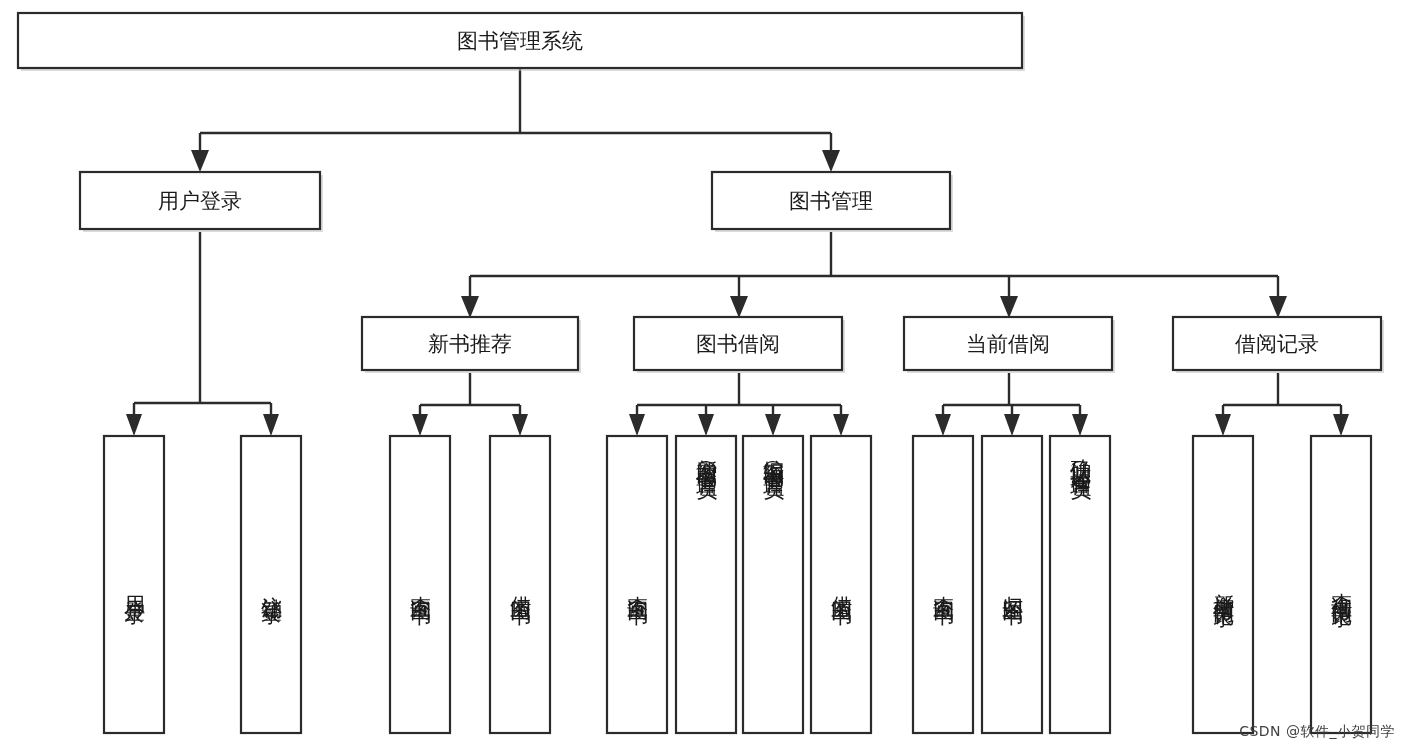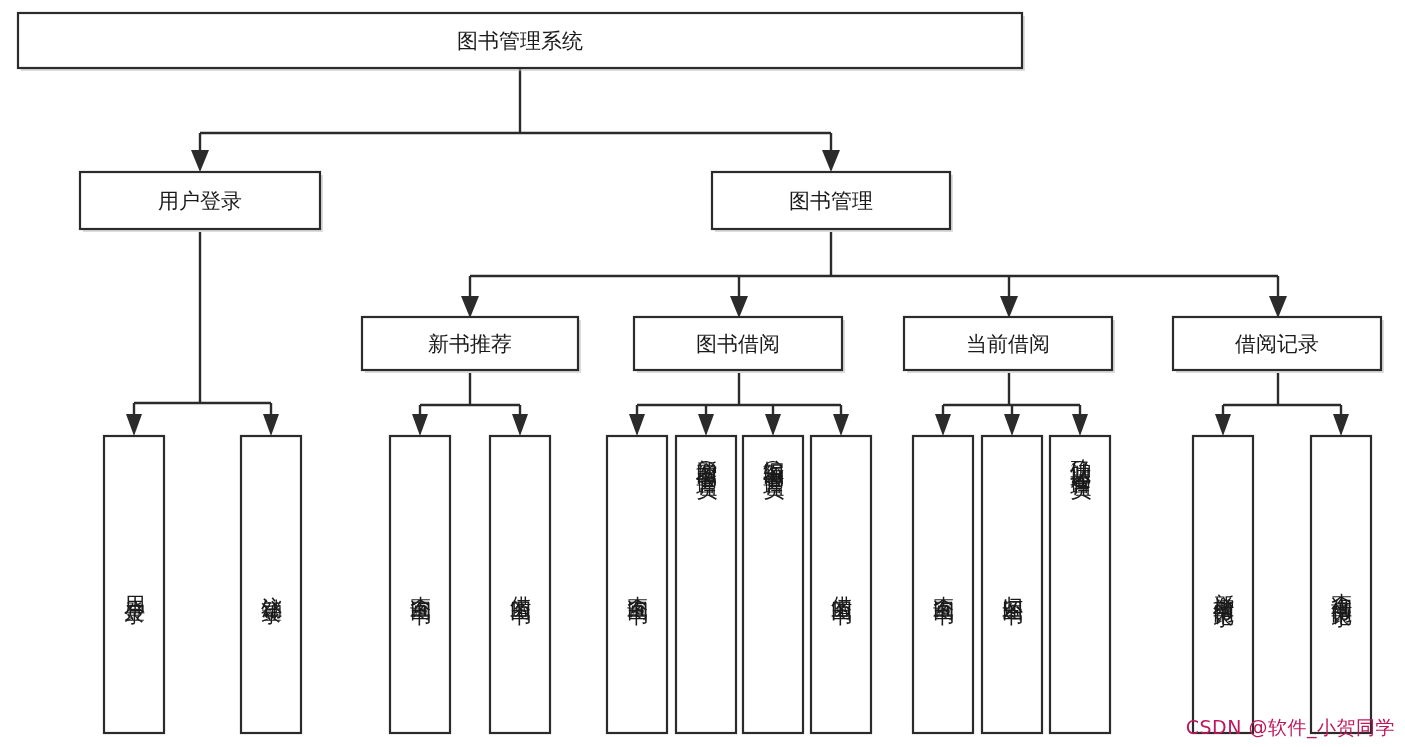--- a/index.html
+++ b/index.html
@@ -69,22 +69,22 @@
     letter-spacing: 3px;
     color: #1a1a1a;
     white-space: nowrap;
     text-align: center;
   }
   #watermark {
     position: absolute;
     right: 10px;
     bottom: 6px;
     font-family: "DejaVu Sans", "Liberation Sans", sans-serif;
-    font-size: 19px;
-    color: #be185d;
+    font-size: 14px;
+    color: #404040;
     letter-spacing: 0.5px;
     white-space: nowrap;
   }
 </style>
 </head>
 <body>
 
 <div id="diagram-root">
 
   <svg id="flow-svg" viewBox="0 0 1405 747">

